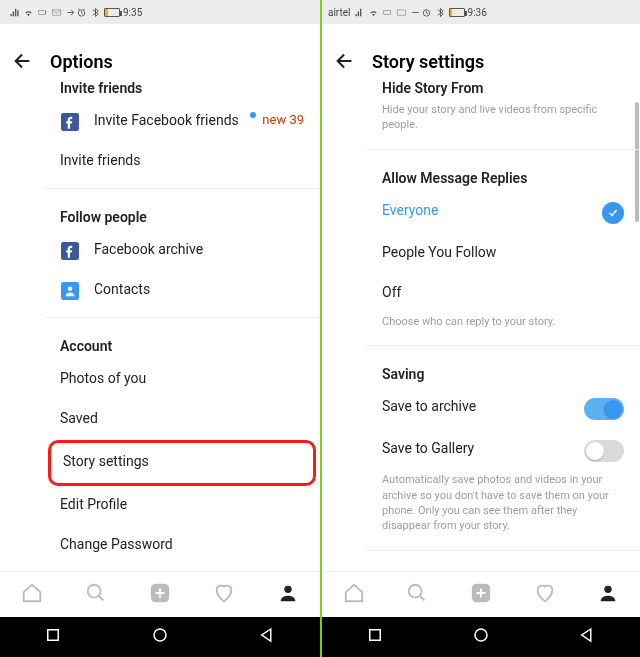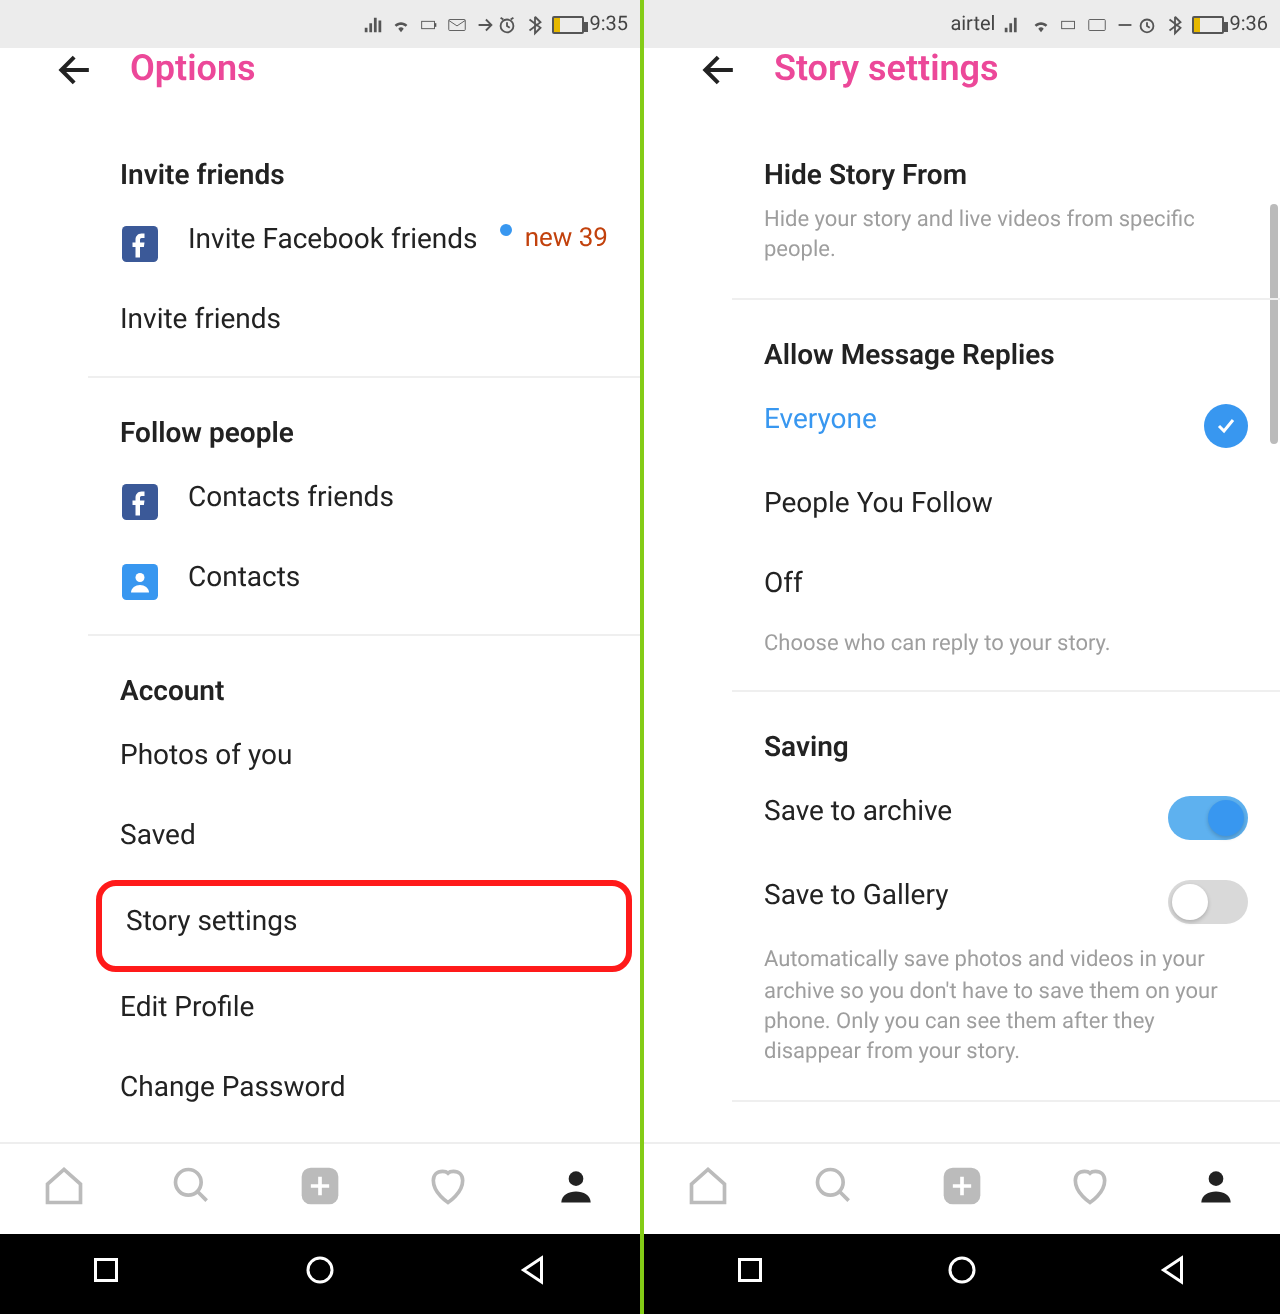--- a/index.html
+++ b/index.html
@@ -1,29 +1,29 @@
 <!DOCTYPE html>
 <html><head>
 <meta charset="utf-8">
 <style>
   * { box-sizing: border-box; margin: 0; padding: 0; }
   body { font-family: -apple-system, Roboto, "Helvetica Neue", Arial, sans-serif; background: #fff; width: 640px; height: 657px; overflow: hidden; display: flex; }
   .phone { width: 320px; height: 657px; display: flex; flex-direction: column; background: #fff; position: relative; }
   .phone + .phone { border-left: 2px solid #84cc16; }
 
   
-  .statusbar { height: 24px; background: #ececec; display: flex; align-items: center; justify-content: flex-end; font-size: 10px; color: #444; padding: 0 6px; }
+  .statusbar { height: 24px; background: #ececec; display: flex; align-items: center; justify-content: flex-start; font-size: 10px; color: #444; padding: 0 6px; }
   .statusbar .sb-left, .statusbar .sb-right { display: flex; align-items: center; gap: 3px; }
   .statusbar svg, .statusbar .ic { width: 11px; height: 11px; display: block; }
   .sb-bat { border:1px solid #555; width:16px; height:9px; position:relative; border-radius:1px; }
   .sb-bat::after { content:""; position:absolute; right:-3px; top:2px; width:2px; height:5px; background:#555; }
   .sb-bat .fill { position:absolute; left:0; top:0; bottom:0; width:20%; background:#e6b800; }
 
   
-  .header { height: 48px; display: flex; align-items: flex-start; padding: 0 12px; font-size: 18px; font-weight: 600; color: #ec4899; margin-left: 15px; }
+  .header { height: 48px; display: flex; align-items: flex-end; padding: 0 12px; font-size: 18px; font-weight: 600; color: #000000; }
   .header .back { margin-right: 16px; display:flex; align-items:center; }
 
   
   .content { flex: 1; overflow: hidden; position: relative; margin-left: 44px; }
   .scroll-area { position:absolute; inset:0; overflow:hidden; }
   .section-title { font-size: 14px; font-weight: 600; color: #222; padding: 14px 16px 6px; }
   .section-title.nt { padding-top: 8px; }
   .row { padding: 10px 16px; display: flex; align-items: flex-start; font-size: 14px; color: #222; min-height: 40px; }
   .row .lefticon { width: 20px; height: 20px; margin-right: 14px; display:flex; align-items:center; justify-content:center; }
   .row .grow { flex: 1; }
@@ -119,21 +119,21 @@
       <div class="divider"></div>
 
       <div class="section-title">Follow people</div>
       <div class="row">
         <span class="lefticon">
           <svg viewBox="0 0 24 24" width="18" height="18">
               <rect width="24" height="24" rx="3" fill="#3b5998"></rect>
               <path d="M15 8h-2c-.5 0-1 .5-1 1v2h3l-.4 3H12v7H9v-7H7v-3h2V9c0-2 1.5-4 4-4h2v3z" fill="#fff"></path>
             </svg>
         </span>
-        <span class="grow">Contacts friends</span>
+        <span class="grow">Facebook archive</span>
       </div>
       <div class="row">
         <span class="lefticon">
           <svg viewBox="0 0 24 24" width="18" height="18">
               <rect width="24" height="24" rx="3" fill="#3897f0"></rect>
               <circle cx="12" cy="9" r="3" fill="#fff"></circle>
               <path d="M6 19c0-3 3-5 6-5s6 2 6 5" fill="#fff"></path>
             </svg>
         </span>
         <span class="grow">Contacts</span>

